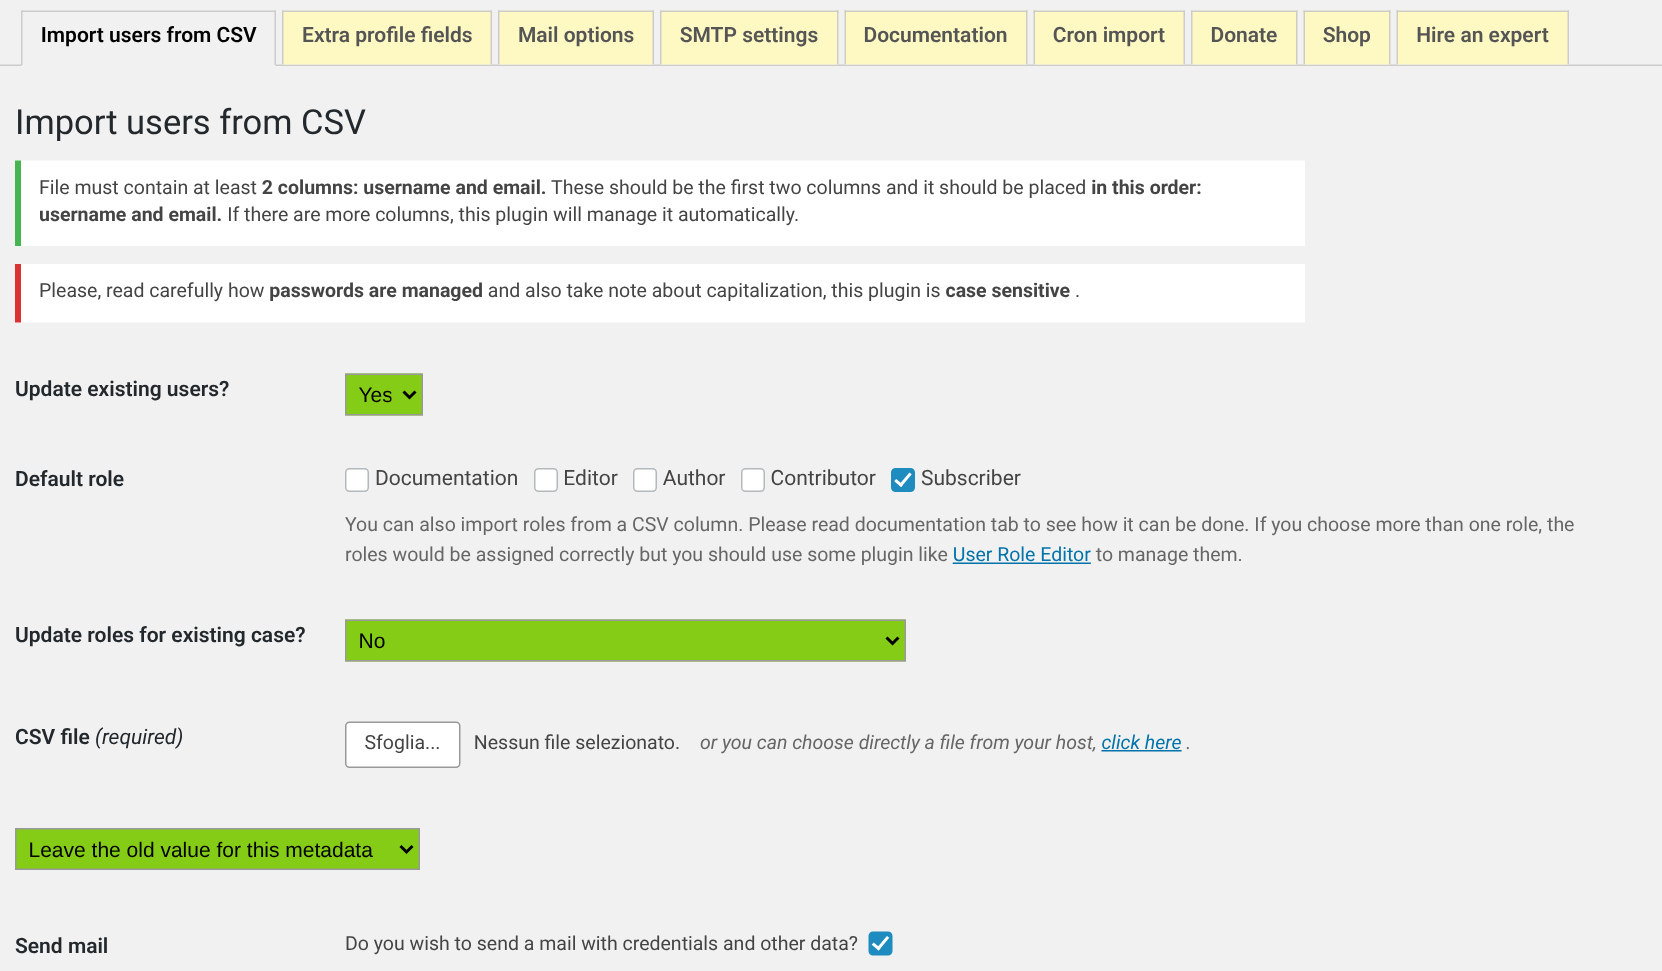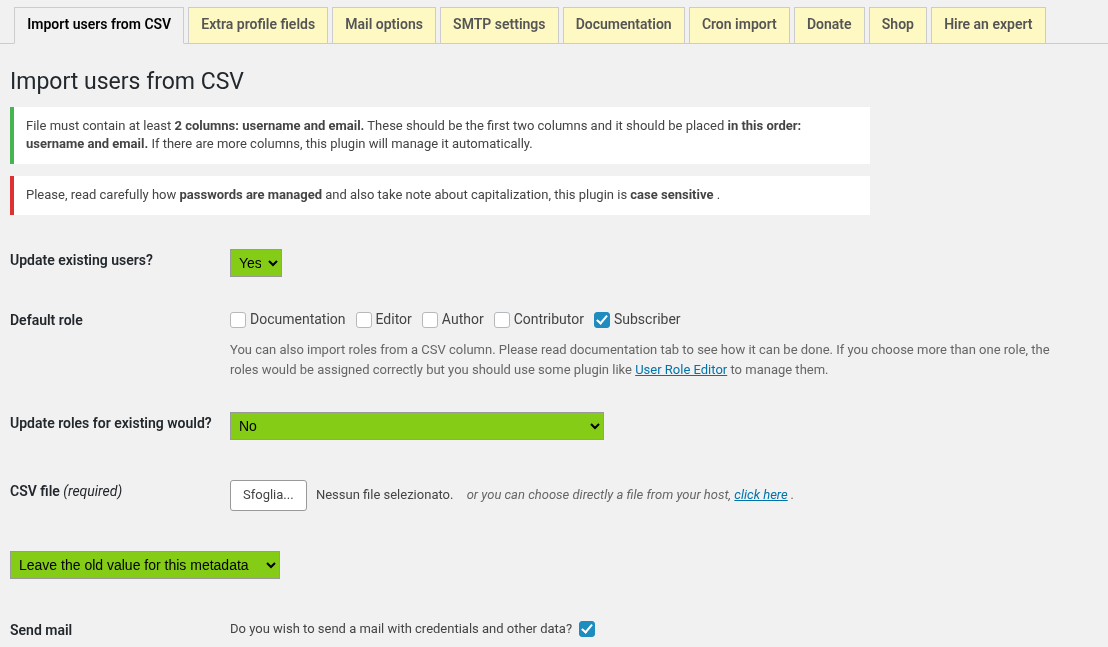--- a/index.html
+++ b/index.html
@@ -210,21 +210,21 @@
             </label></div>
         <div class="desc-italic">
           <span>You can also import roles from a CSV column. Please read documentation tab to see how it can be done. If you choose more than one role, the roles would be assigned correctly but you should use some plugin like </span>
           <a href="#">User Role Editor</a>
           <span> to manage them.</span>
         </div>
       </div>
     </div>
 
     <div class="form-row gap-md">
-      <div class="label-col">Update roles for existing would?</div>
+      <div class="label-col">Update roles for existing case?</div>
       <div class="field-col">
         <select class="select-md">
           <option>No</option>
         </select>
       </div>
     </div>
 
     <div class="form-row gap-lg">
       <div class="label-col">
         <span>CSV file</span>

